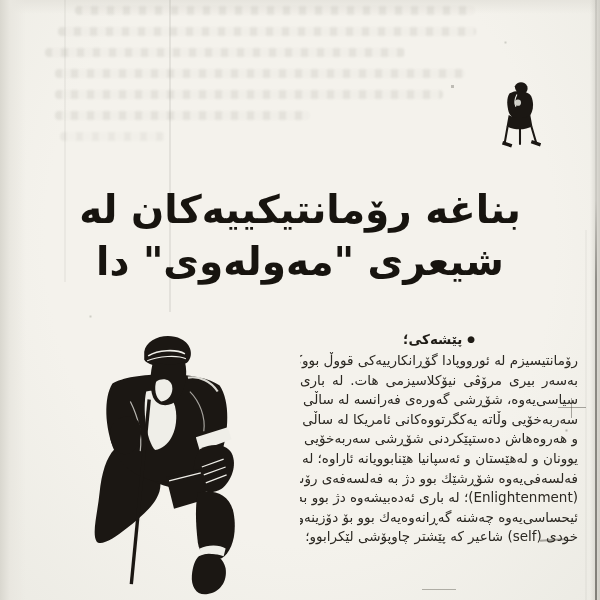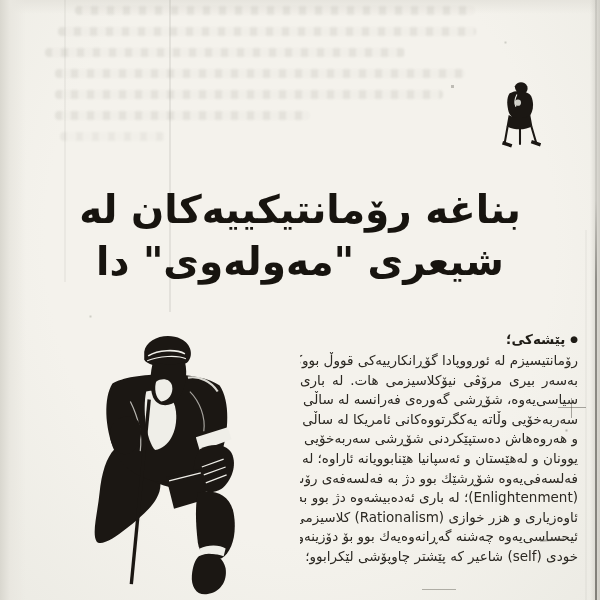--- a/index.html
+++ b/index.html
@@ -31,21 +31,21 @@
   }
   .author{
     position:absolute;left:73px;top:229px;width:110px;
     direction:rtl;text-align:right;
     font-size:13px;font-weight:bold;color:#26231d;
   }
   .body-col{
     position:absolute;left:300px;top:330px;width:278px;
     direction:rtl;color:#2b2822;font-size:13.5px;line-height:19.6px;
   }
-  .intro-head{text-align:right;font-weight:bold;height:21px;font-size:13.5px;color:#1f1c16;}
+  .intro-head{text-align:center;font-weight:bold;height:21px;font-size:13.5px;color:#1f1c16;}
   .intro-head .bullet{font-size:9px;vertical-align:2px;letter-spacing:4px;}
   .bline{height:19.6px;overflow:hidden;text-align:justify;text-align-last:justify;white-space:nowrap;}
   .bline.last{text-align-last:right;}
   .fig-large{position:absolute;left:50px;top:332px;width:250px;height:268px;}
   .fig-small{position:absolute;left:494px;top:80px;width:52px;height:72px;}
   .artifact{position:absolute;background:rgba(70,68,62,.45);}
   .footnote-rule{position:absolute;left:422px;top:589px;width:34px;height:1px;background:rgba(120,118,110,.55);}
   .specks{position:absolute;left:0;top:0;width:1px;height:1px;background:transparent;
     box-shadow:452px 86px 0 1px rgba(90,88,80,.35), 566px 430px 0 .5px rgba(90,88,80,.4),
       573px 463px 0 .5px rgba(90,88,80,.3), 505px 42px 0 .5px rgba(120,118,110,.3),
@@ -115,21 +115,20 @@
       <span>پێشه‌كى؛</span>
     </div>
     <div class="bline">رۆمانتيسيزم له ئورووپادا گۆڕانكارييه‌كى قووڵ بووكه</div>
     <div class="bline">به‌سه‌ر بيرى مرۆڤى نيۆكلاسيزمى هات. له بارى</div>
     <div class="bline">سياسى‌يه‌وه، شۆڕشى گه‌وره‌ى فه‌رانسه له ساڵى ١٧٨٩ و</div>
     <div class="bline">سه‌ربه‌خۆيى وڵاته يه‌كگرتووه‌كانى ئامريكا له ساڵى ١٧٧٨</div>
     <div class="bline">و هه‌روه‌هاش ده‌ستپێكردنى شۆڕشى سه‌ربه‌خۆيى له</div>
     <div class="bline">يوونان و له‌هێستان و ئه‌سپانيا هێنابوويانه ئاراوه؛ له بارى</div>
     <div class="bline">فه‌لسه‌فى‌يه‌وه شۆڕشێك بوو دژ به فه‌لسه‌فه‌ى رۆشنگه‌رى</div>
     <div class="bline">(Enlightenment)؛ له بارى ئه‌ده‌بيشه‌وه دژ بوو به</div>
-    <div class="bline">ئاوه‌زيارى و هزر خوازى (Rationalism) كلاسيزمى</div>
     <div class="bline">ئيحساسى‌يه‌وه چه‌شنه گه‌ڕانه‌وه‌يه‌ك بوو بۆ دۆزينه‌وه‌ى</div>
     <div class="bline last">خودى (self) شاعير كه پێشتر چاوپۆشى لێكرابوو؛ له</div>
   </div>
 
   <div class="artifact" style="left:558px;top:407px;width:28px;height:1px;"></div>
   <div class="artifact" style="left:571px;top:398px;width:1px;height:20px;"></div>
   <div class="artifact" style="left:540px;top:539px;width:24px;height:1.5px;transform:rotate(-4deg);"></div>
   <div class="footnote-rule"></div>
 
 </div>

